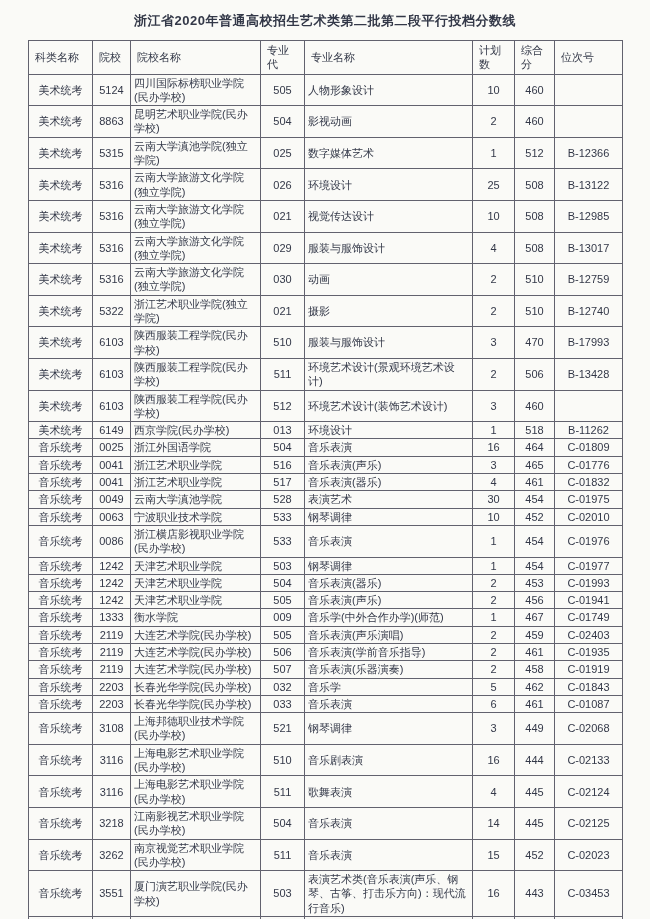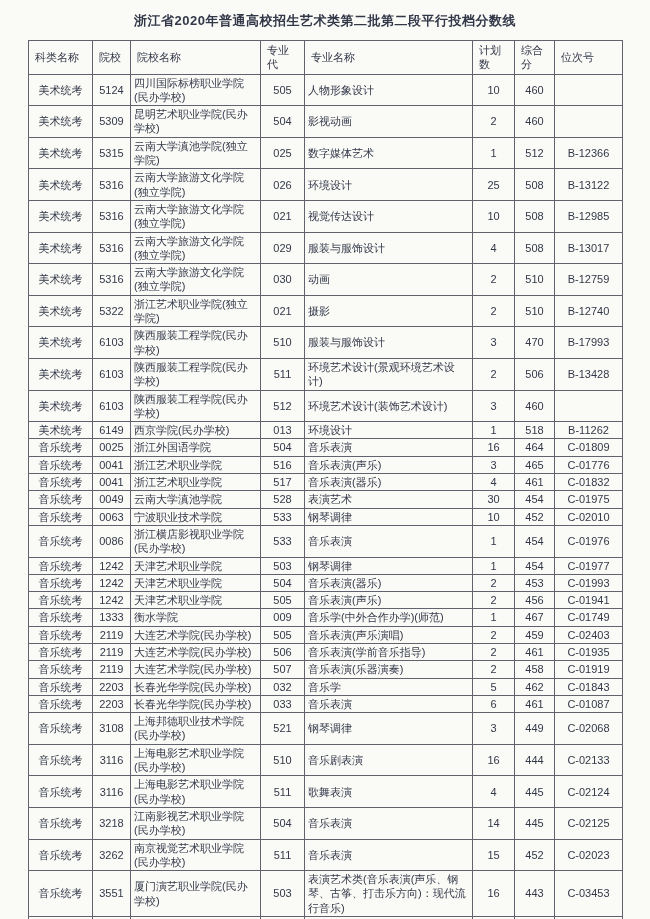--- a/index.html
+++ b/index.html
@@ -83,21 +83,21 @@
     <td class="c-left">四川国际标榜职业学院(民办学校)</td>
     <td class="c-center">505</td>
     <td class="c-left">人物形象设计</td>
     <td class="c-center">10</td>
     <td class="c-center">460</td>
     <td class="c-center"></td>
   </tr>
 
   <tr class="data-row">
     <td class="c-center">美术统考</td>
-    <td class="c-center">5309</td>
+    <td class="c-center">8863</td>
     <td class="c-left">昆明艺术职业学院(民办学校)</td>
     <td class="c-center">504</td>
     <td class="c-left">影视动画</td>
     <td class="c-center">2</td>
     <td class="c-center">460</td>
     <td class="c-center"></td>
   </tr>
 
   <tr class="data-row">
     <td class="c-center">美术统考</td>

